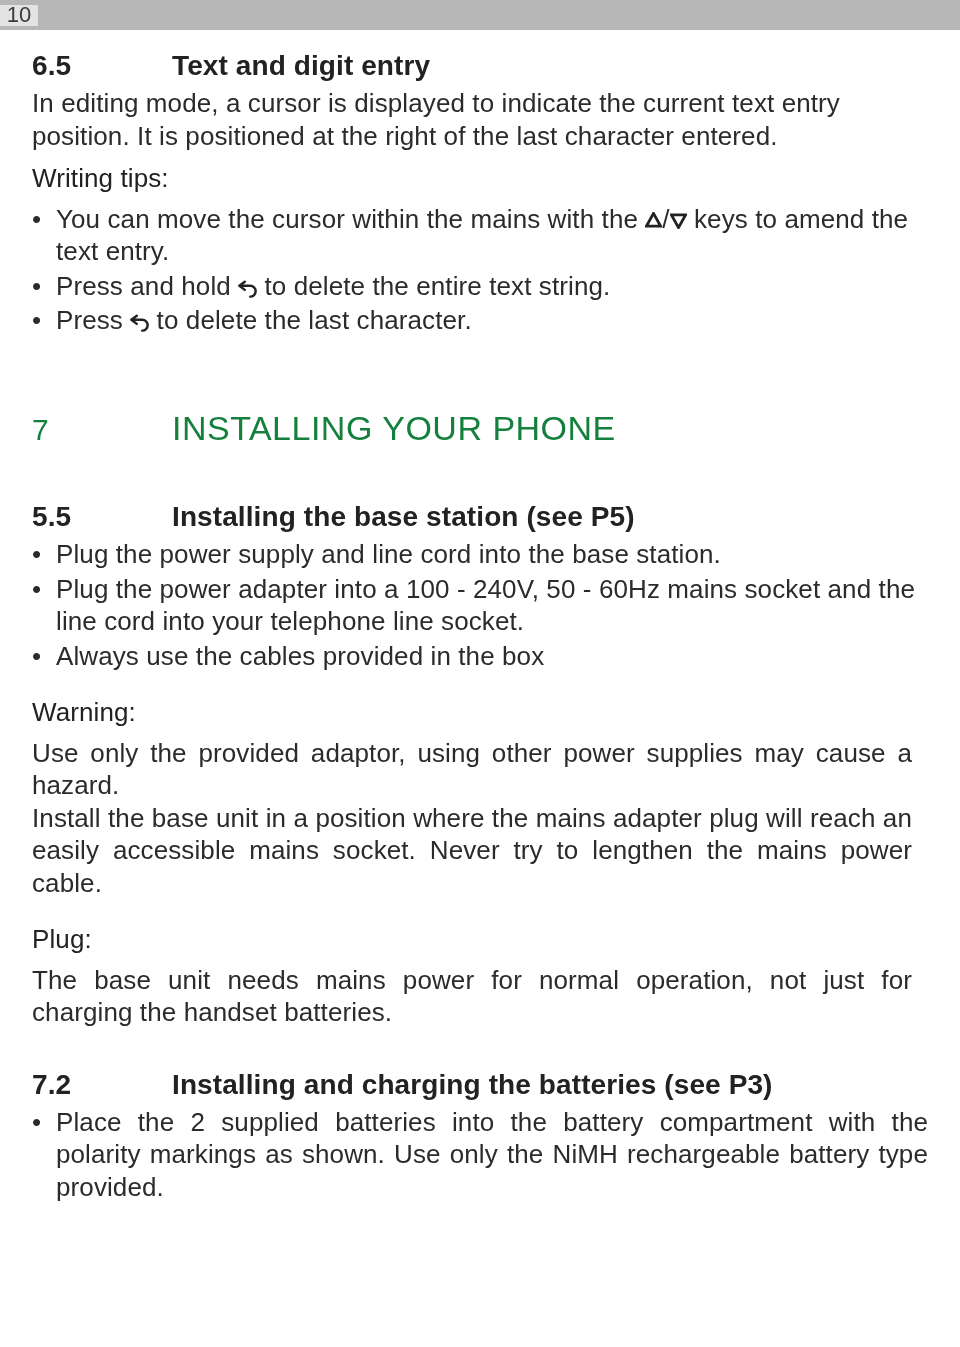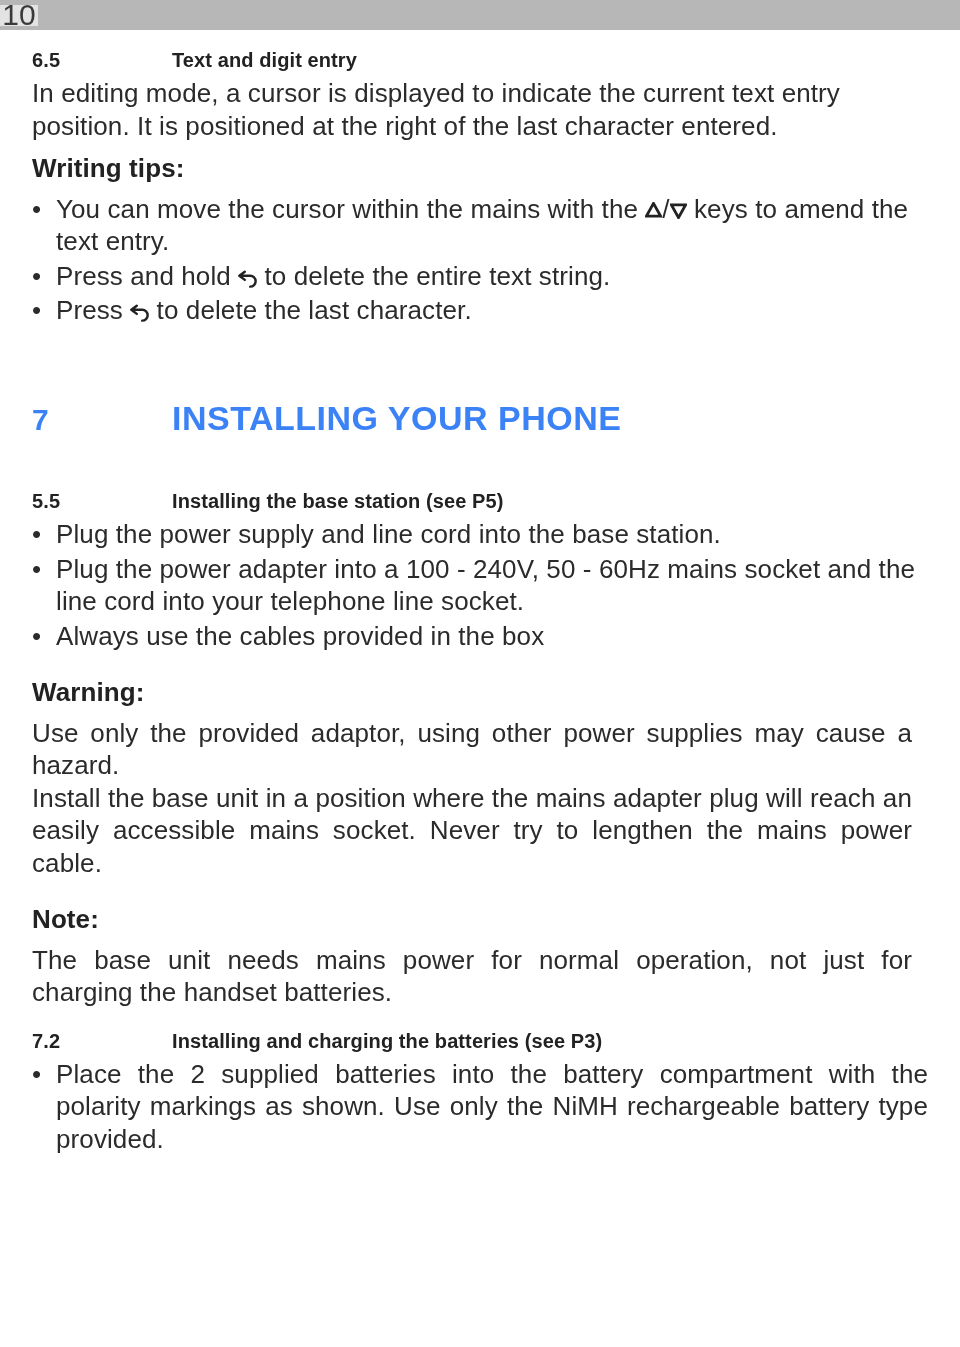--- a/index.html
+++ b/index.html
@@ -21,61 +21,61 @@
     display: flex;
     align-items: center;
   }
   .page-num {
     background: #e4e3e3;
     height: 21px;
     width: 38px;
     display: flex;
     align-items: center;
     justify-content: center;
-    font-size: 30px;
+    font-size: 22px;
     color: #3a3a3a;
     font-weight: 400;
   }
   .content {
     padding: 12px 32px 40px 32px;
     font-size: 26px;
     line-height: 1.25;
     letter-spacing: 0.1px;
   }
   .section-heading {
     font-weight: 600;
-    font-size: 20px;
+    font-size: 28px;
     color: #222;
     margin: 6px 0 4px 0;
   }
   .section-heading .num {
     display: inline-block;
     width: 140px;
   }
   .chapter-heading {
-    font-weight: 700;
+    font-weight: 400;
     font-size: 34px;
     letter-spacing: 0.5px;
-    color: #3b82f6;
+    color: #15803d;
     margin: 70px 0 50px 0;
   }
   .chapter-heading .num {
     display: inline-block;
     width: 140px;
     font-size: 30px;
   }
 
   p {
     margin: 2px 16px 8px 0;
   }
   .intro {
     margin-bottom: 10px;
   }
   .bold-label {
-    font-weight: 700;
+    font-weight: 400;
     color: #222;
     margin-top: 24px;
   }
   ul.bullets {
     list-style: none;
     padding: 0;
     margin: 0 0 8px 0;
   }
   ul.bullets li {
     position: relative;
@@ -149,24 +149,24 @@
     <ul class="bullets">
       <li><span>Plug the power supply and line cord into the base station.</span></li>
       <li><span>Plug the power adapter into a 100 - 240V, 50 - 60Hz mains socket and the line cord into your telephone line socket.</span></li>
       <li><span>Always use the cables provided in the box</span></li>
     </ul>
 
     <p class="bold-label">Warning:</p>
     <p class="justify" style="white-space:pre-line;">Use only the provided adaptor, using other power supplies may cause a hazard.
 Install the base unit in a position where the mains adapter plug will reach an easily accessible mains socket. Never try to lengthen the mains power cable.</p>
 
-    <p class="bold-label">Note:</p>
+    <p class="bold-label">Plug:</p>
     <p class="justify">The base unit needs mains power for normal operation, not just for charging the handset batteries.</p>
 
-    <div class="section-heading" style="margin-top:20px;">
+    <div class="section-heading" style="margin-top:38px;">
       <span class="num">7.2</span><span>Installing and charging the batteries (see P3)</span>
     </div>
 
     <ul class="bullets">
       <li class="justify"><span>Place the 2 supplied batteries into the battery compartment with the polarity markings as shown. Use only the NiMH rechargeable battery type provided.</span></li>
     </ul>
 
   </div>
 </div>
 

